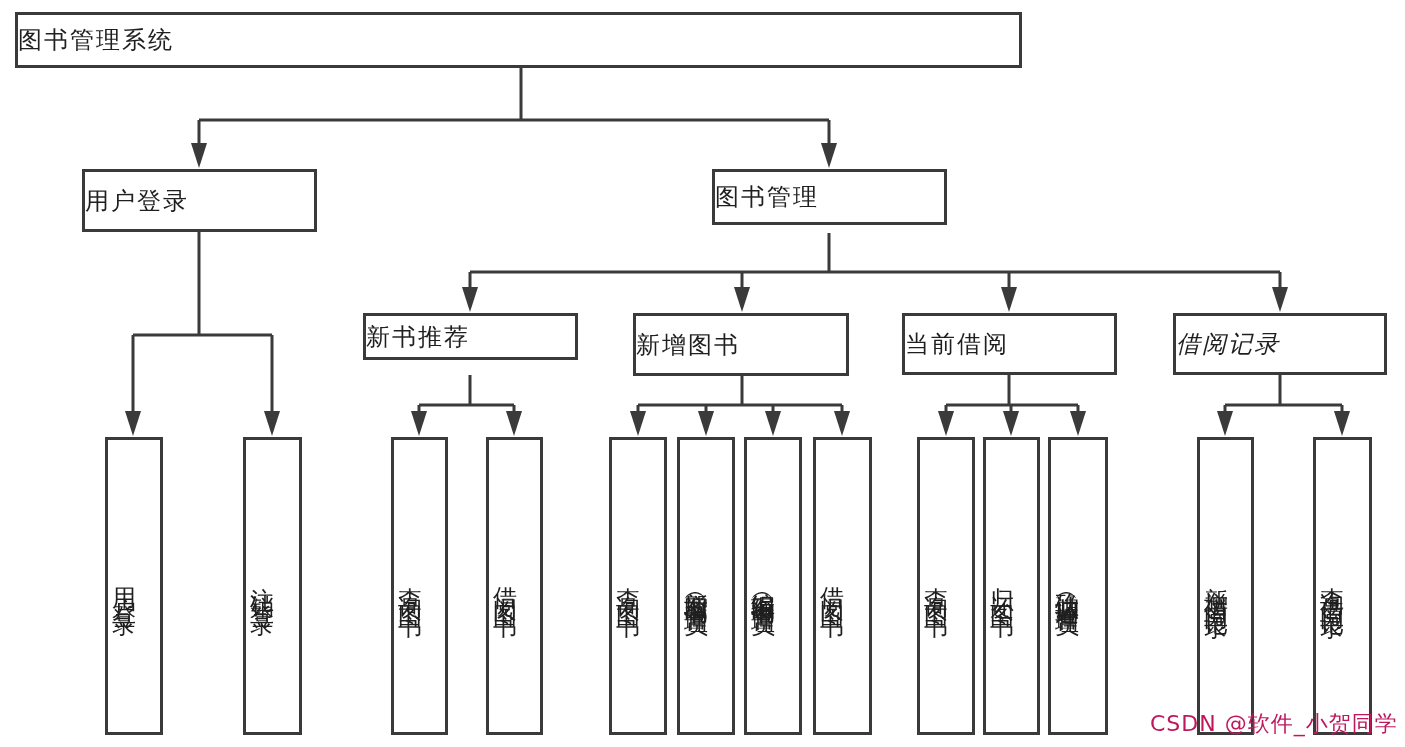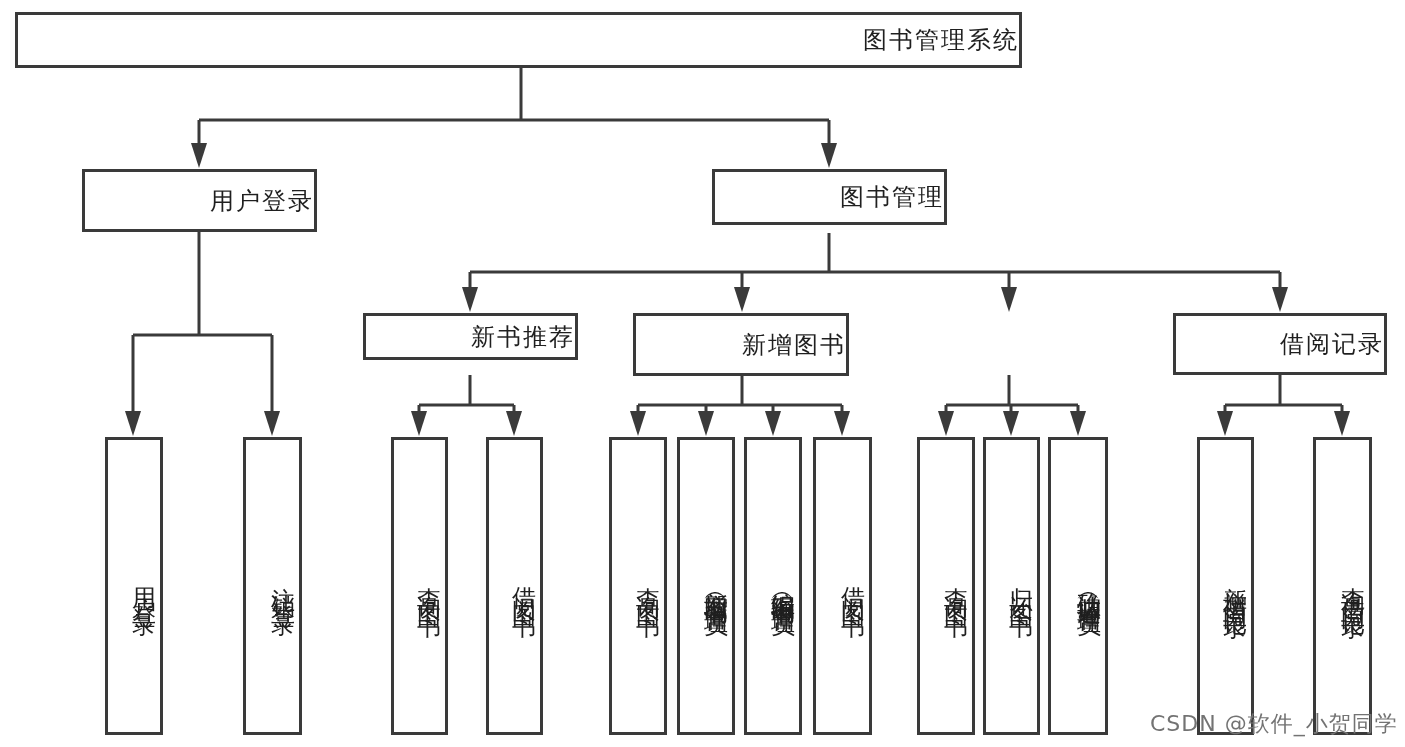--- a/index.html
+++ b/index.html
@@ -16,34 +16,34 @@
     left: 0; top: 0;
     width: 1405px; height: 747px;
   }
   .box {
     position: absolute;
     box-sizing: border-box;
     border: 3px solid #3a3a3a;
     background: #ffffff;
     display: flex;
     align-items: center;
-    justify-content: flex-end;
+    justify-content: flex-start;
     color: #1f1f1f;
     font-size: 24px;
     letter-spacing: 2px;
     white-space: nowrap;
   }
   
   .n-root   { left: 15px;   top: 12px;  width: 1007px; height: 56px; }
   .n-login  { left: 82px;   top: 169px; width: 235px;  height: 63px; }
   .n-mgmt   { left: 712px;  top: 169px; width: 235px;  height: 56px; }
   .n-new    { left: 363px;  top: 313px; width: 215px;  height: 47px; }
   .n-borrow { left: 633px;  top: 313px; width: 216px;  height: 63px; }
   .n-cur    { left: 902px;  top: 313px; width: 215px;  height: 62px; }
-  .n-rec    { left: 1173px; top: 313px; width: 214px;  height: 62px; }
+  .n-rec    { left: 1173px; top: 313px; width: 214px;  height: 62px; font-style: italic; }
   
   .leaf { top: 437px; height: 298px; }
   .leaf .v-label { writing-mode: vertical-rl; }
   .ls-wide  { letter-spacing: 9px; }
   .ls-med   { letter-spacing: 6px; }
   .ls-tight { letter-spacing: 3px; }
   .l1  { left: 105px;  width: 58px; }
   .l2  { left: 243px;  width: 59px; }
   .l3  { left: 391px;  width: 57px; }
   .l4  { left: 486px;  width: 57px; }
@@ -56,21 +56,21 @@
   .l11 { left: 1048px; width: 60px; }
   .l12 { left: 1197px; width: 57px; }
   .l13 { left: 1313px; width: 59px; }
   .edge { stroke: #3a3a3a; stroke-width: 3; fill: none; }
   .arrow { fill: #3a3a3a; stroke: none; }
   .watermark {
     position: absolute;
     left: 1150px;
     top: 709px;
     font-size: 22px;
-    color: #737373;
+    color: #be185d;
     letter-spacing: 1px;
     white-space: nowrap;
     z-index: 5;
   }
 </style>
 </head>
 <body>
 
 <div class="stage">
 
@@ -127,20 +127,23 @@
   <div class="box n-mgmt">
     <span>图书管理</span>
   </div>
 
   <div class="box n-new">
     <span>新书推荐</span>
   </div>
   <div class="box n-borrow">
     <span>新增图书</span>
   </div>
+  <div class="box n-cur">
+    <span>当前借阅</span>
+  </div>
   <div class="box n-rec">
     <span>借阅记录</span>
   </div>
 
   <div class="box leaf l1">
     <span class="v-label ls-wide">用户登录</span>
   </div>
   <div class="box leaf l2">
     <span class="v-label ls-wide">注销登录</span>
   </div>

